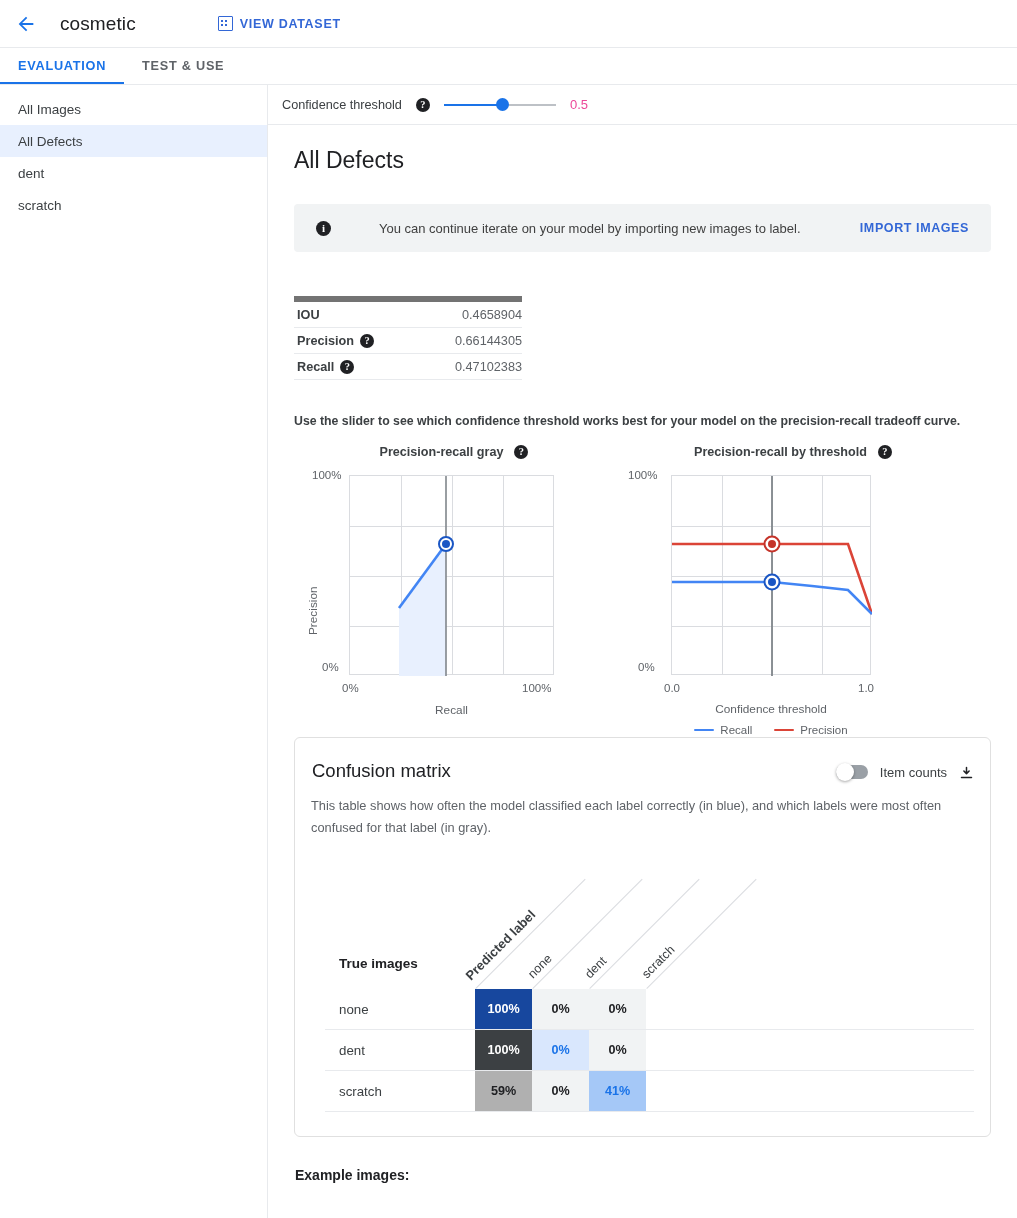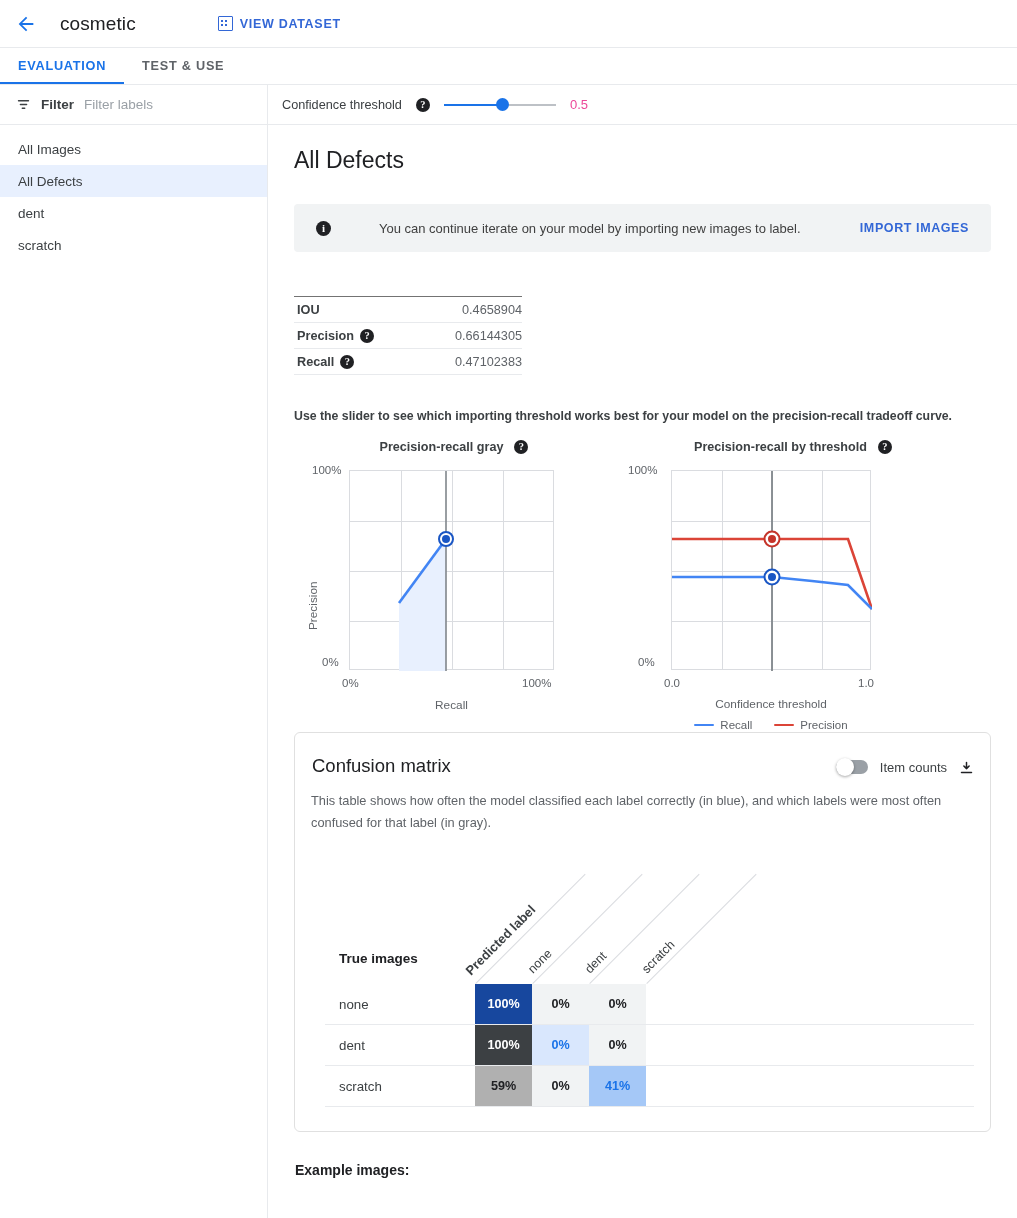--- a/index.html
+++ b/index.html
@@ -116,21 +116,21 @@
   .notice-action {
     color: #3367d6; font-size: 12.5px; font-weight: bold; letter-spacing: .6px; cursor: pointer;
   }
 
   
   .metrics { margin-top: 44px; width: 228px; }
   .metric-row {
     display: flex; align-items: center; justify-content: space-between;
     border-bottom: 1px solid #e8eaed; padding: 6px 0 5px 3px;
   }
-  .metric-row:first-child { border-top: 1px solid #737373; }
+  .metric-row:first-child { border-top: 6px solid #737373; }
   .metric-name { font-size: 12.7px; font-weight: bold; color: #3c4043; display: flex; align-items: center; gap: 6px; }
   .metric-value { font-size: 12.7px; color: #5f6368; }
 
   .slider-hint {
     margin-top: 34px; font-size: 12.3px; font-weight: bold; color: #3c4043; line-height: 15px;
   }
 
   
   .charts { display: flex; margin-top: 16px; }
   .chart-block { position: relative; }
@@ -208,29 +208,20 @@
 </div>
 
 <div class="tabs">
   <div class="tab active">EVALUATION</div>
   <div class="tab">TEST &amp; USE</div>
 </div>
 
 <div class="body">
 
   <div class="sidebar">
-    <div class="filter-row">
-      <span class="filter-icon">
-        <svg width="15" height="15" viewBox="0 0 24 24" aria-hidden="true">
-          <path d="M4 6h16M7 12h10M10 18h4" stroke="#3c4043" stroke-width="2.2" stroke-linecap="round" fill="none"></path>
-        </svg>
-      </span>
-      <span class="filter-label">Filter</span>
-      <input class="filter-input" placeholder="Filter labels" style="">
-    </div>
     <div class="label-list">
       <div class="label-item">All Images</div>
       <div class="label-item selected">All Defects</div>
       <div class="label-item">dent</div>
       <div class="label-item">scratch</div>
     </div>
   </div>
 
   <div class="main">
 
@@ -269,21 +260,21 @@
         </div>
         <div class="metric-row">
           <span class="metric-name">
             <span>Recall</span>
             <span class="help-icon">?</span>
           </span>
           <span class="metric-value">0.47102383</span>
         </div>
       </div>
 
-      <div class="slider-hint">Use the slider to see which importing threshold works best for your model on the precision-recall tradeoff curve.</div>
+      <div class="slider-hint">Use the slider to see which confidence threshold works best for your model on the precision-recall tradeoff curve.</div>
 
       <div class="charts">
 
         <div class="chart-block" style="width:320px;">
           <div class="chart-title">
             <span>Precision-recall gray</span>
             <span class="help-icon">?</span>
           </div>
           <div class="plot-wrap" style="height:240px;">
             <span class="y-axis-title" style="left:12px; top:160px;">Precision</span>

